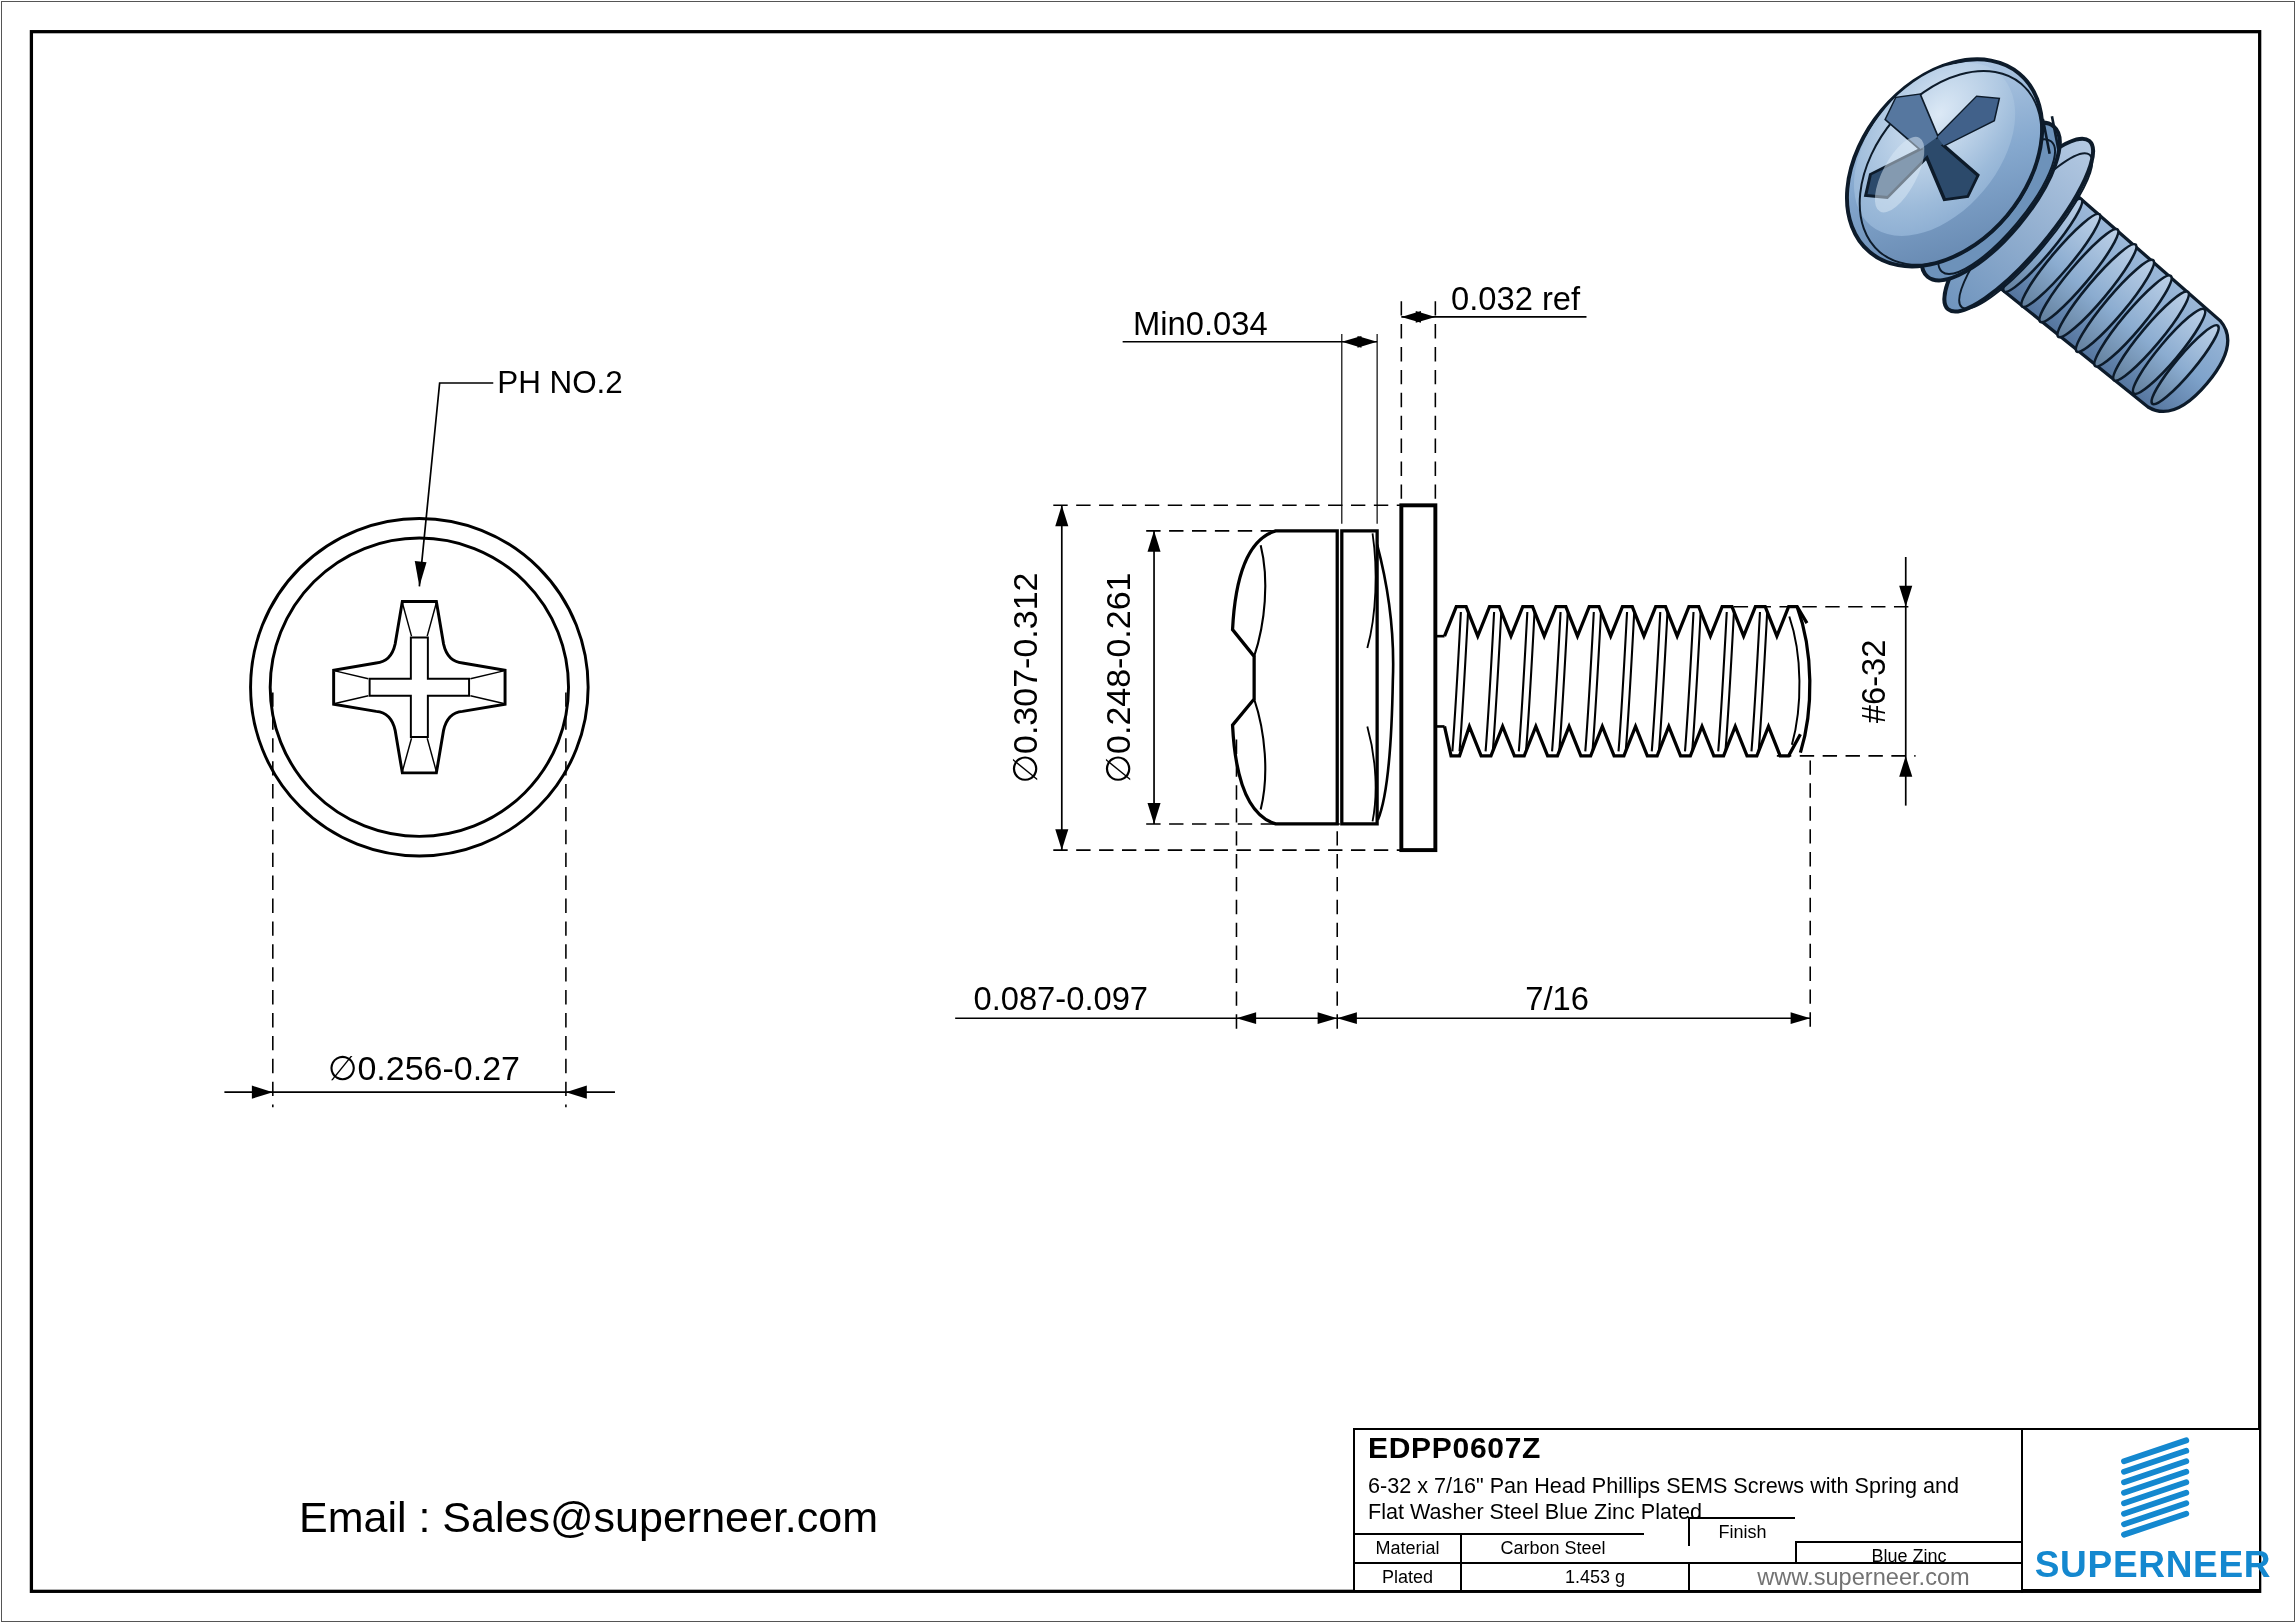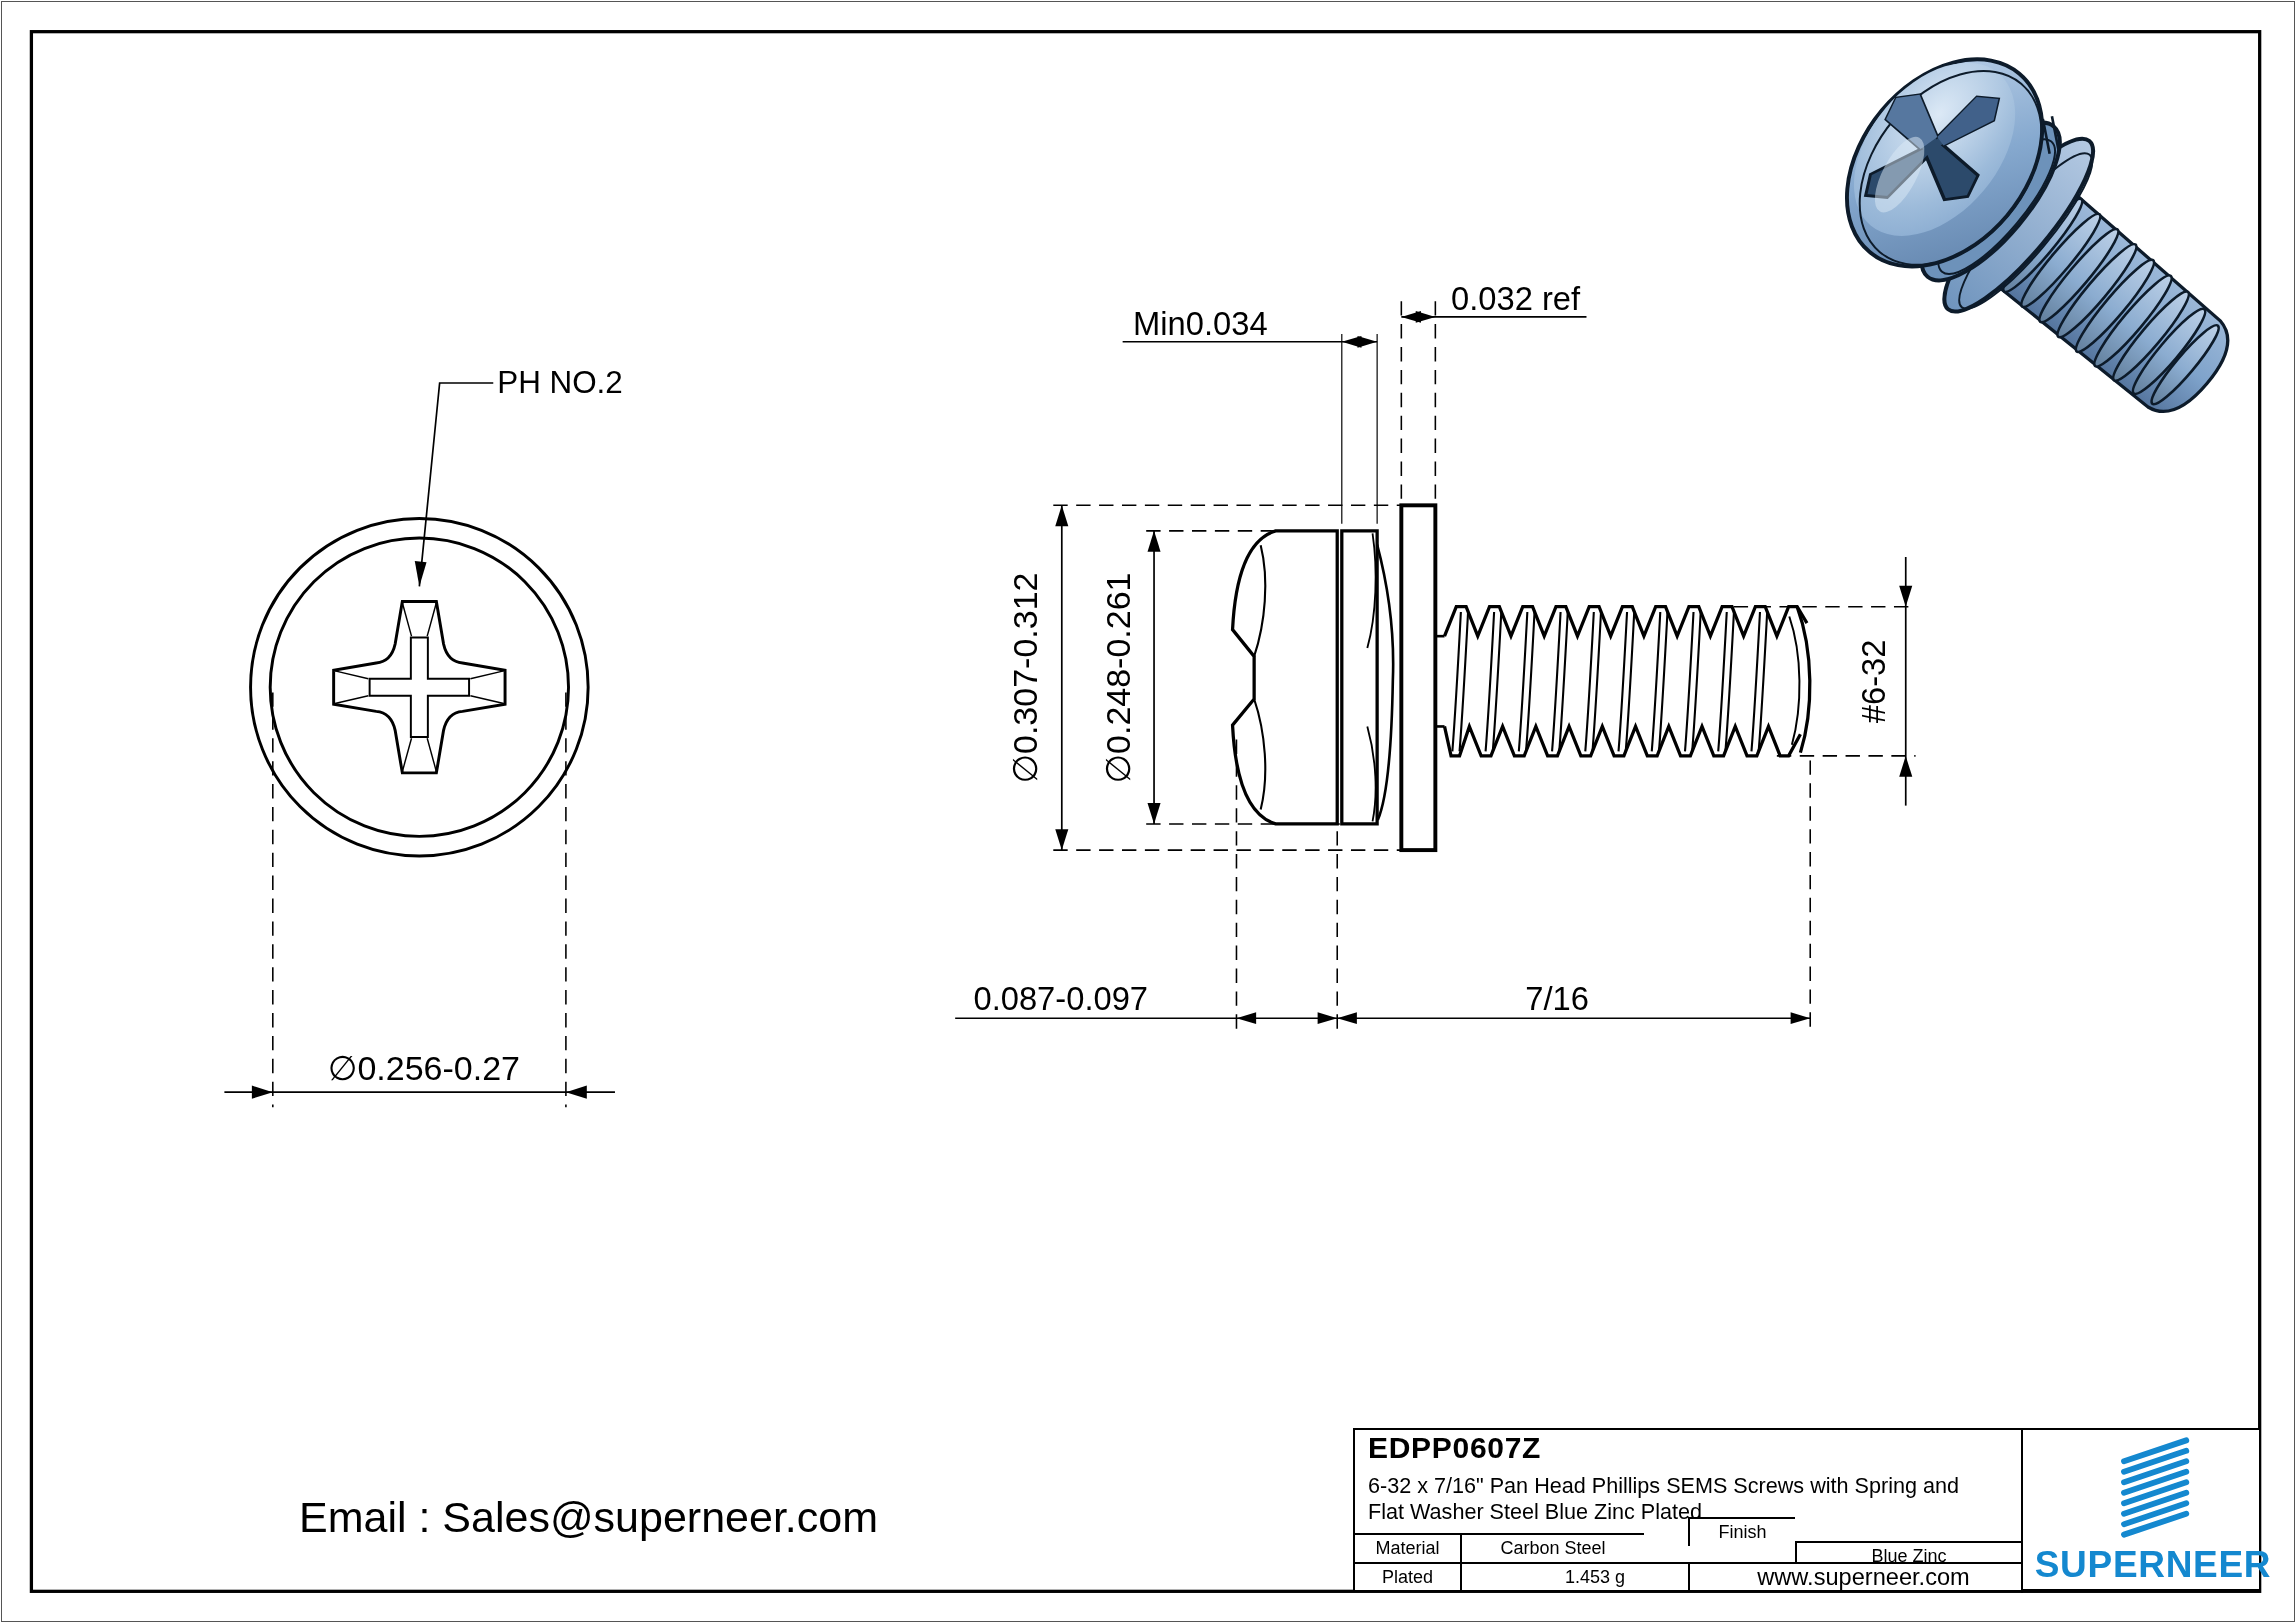--- a/index.html
+++ b/index.html
@@ -8,21 +8,21 @@
   svg text{font-family:"Liberation Sans","DejaVu Sans",sans-serif;fill:#000;}
   
   .tblock{position:absolute;left:1353px;top:1428px;width:908px;height:163px;border:2.6px solid #000;box-sizing:border-box;background:#fff;}
   .tb-part{position:absolute;left:13px;top:1.3px;font-size:30px;font-weight:bold;letter-spacing:0.7px;}
   .tb-desc1{position:absolute;left:13px;top:43px;font-size:21.6px;}
   .tb-desc2{position:absolute;left:13px;top:69px;font-size:21.6px;}
   .tb-cell{position:absolute;box-sizing:border-box;border-left:2px solid #000;border-top:2px solid #000;display:flex;align-items:center;justify-content:center;font-size:18px;background:#fff;}
   .tb-cell.first{border-left:none;}
   .logo-cell{position:absolute;left:666px;top:0;width:262px;height:163px;border-left:2.6px solid #000;box-sizing:border-box;display:flex;flex-direction:column;align-items:center;justify-content:flex-start;}
   .brand{font-size:37px;font-weight:bold;color:#1488cf;letter-spacing:0.7px;margin-top:3.9px;}
-  .weblink{color:#000000;padding-left:16px;}
+  .weblink{color:#737373;padding-left:16px;}
   .email{position:absolute;left:299px;top:1493px;font-size:43px;}
   .pageedge{position:absolute;left:0.7px;top:0.7px;width:2294px;height:1621px;border:1.3px solid #555;box-sizing:border-box;pointer-events:none;}
 </style>
 </head>
 <body>
 
 <div class="pageedge"></div>
 
 <svg class="abs" style="left:0;top:0" width="2295" height="1623" viewBox="0 0 3508 2480">
   <defs>

